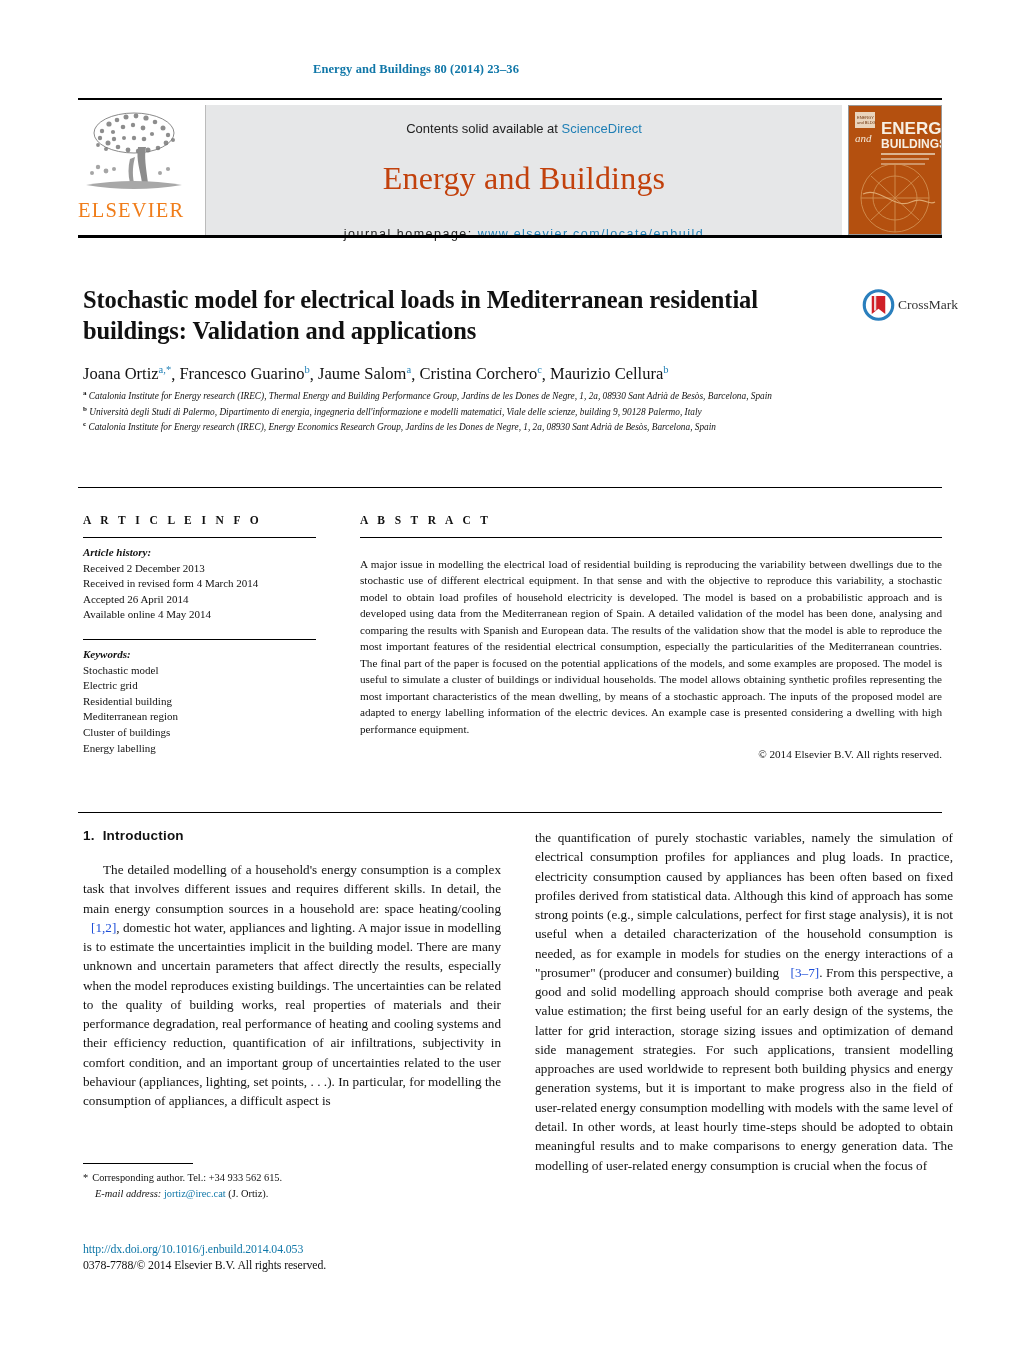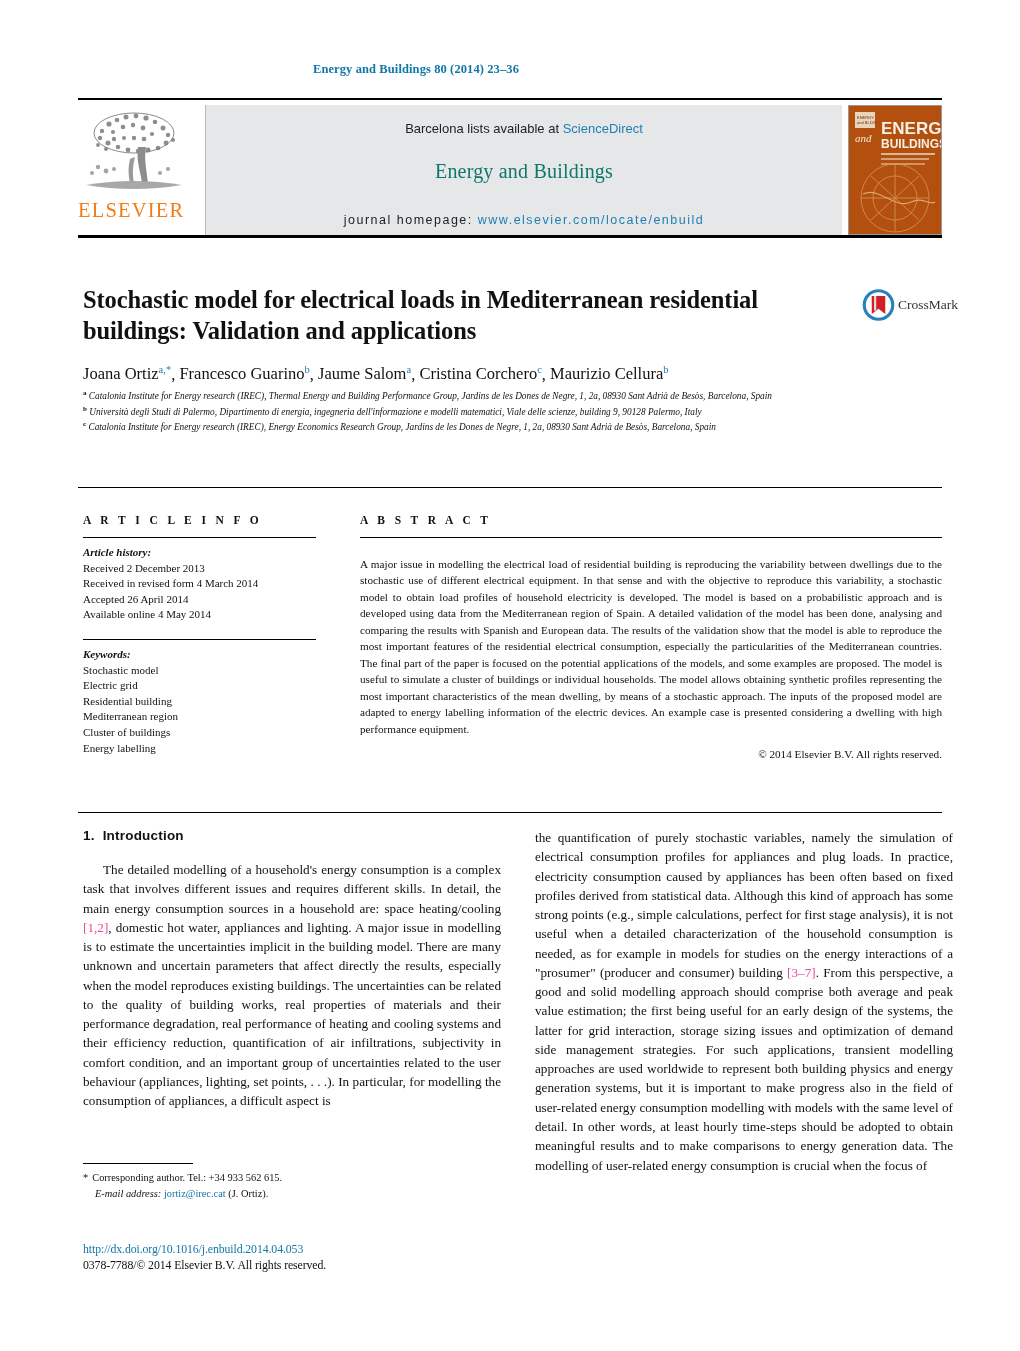--- a/index.html
+++ b/index.html
@@ -86,22 +86,22 @@
   .contents-line {
     font-family: "Liberation Sans", sans-serif;
     font-size: 13px;
     color: #222;
   }
   .contents-line .sd {
     color: #1f7fb5;
   }
   .journal-title {
     font-family: "Liberation Serif", serif;
-    font-size: 20px;
-    color: #0f766e;
+    font-size: 32px;
+    color: #c2410c;
     margin-top: 24px;
     letter-spacing: .2px;
   }
   .homepage-line {
     font-family: "Liberation Sans", sans-serif;
     font-size: 12.5px;
     letter-spacing: 1.5px;
     margin-top: 30px;
     color: #222;
   }
@@ -282,21 +282,21 @@
   .h2 .num { margin-right: 8px; }
   .para {
     font-family: "Liberation Serif", serif;
     font-size: 13.2px;
     line-height: 1.46;
     text-align: justify;
     color: #111;
     margin: 0;
   }
   .para.indent { text-indent: 20px; }
-  .cite { color: #ec4899; }
+  .cite { color: #1d4ed8; margin-left: 8px; }
 
   
   .footnote-rule {
     position: absolute;
     top: 1163px;
     left: 83px;
     width: 110px;
     border-top: 1px solid #000;
   }
   .footnote {
@@ -388,21 +388,21 @@
             <circle cx="36" cy="62" r="2.0"></circle>
               <circle cx="90" cy="62" r="2.1"></circle>
               <circle cx="82" cy="66" r="2.0"></circle>
           </g>
         </svg>
         <div class="elsevier-word">ELSEVIER</div>
       </div>
 
       <div class="banner-center">
         <div class="contents-line">
-          <span>Barcelona lists available at </span><span class="sd">ScienceDirect</span>
+          <span>Contents solid available at </span><span class="sd">ScienceDirect</span>
         </div>
         <div class="journal-title">Energy and Buildings</div>
         <div class="homepage-line">
           <span>journal homepage: </span><span class="url">www.elsevier.com/locate/enbuild</span>
         </div>
       </div>
 
       <div class="cover-thumb">
         <svg width="92" height="128" viewBox="0 0 92 128">
           <rect x="0" y="0" width="92" height="128" fill="#b4500f"></rect>

